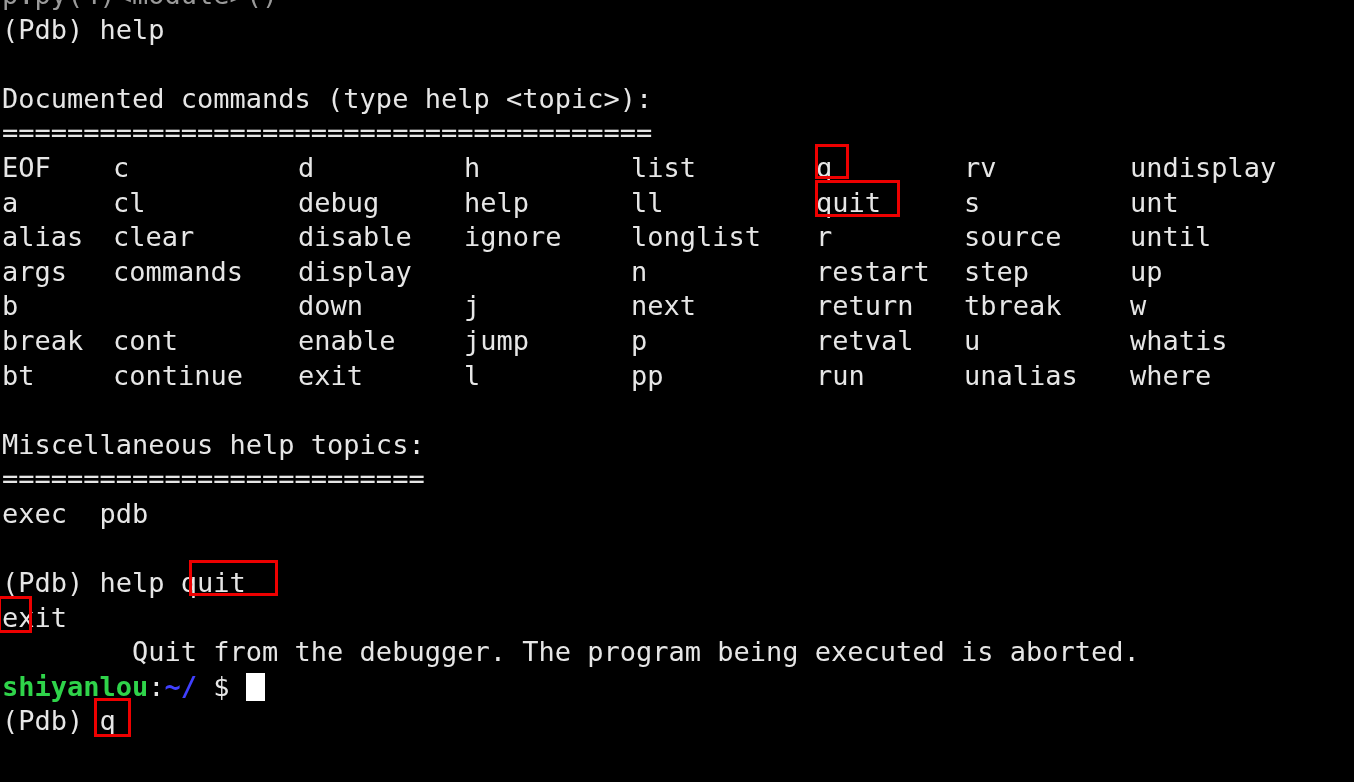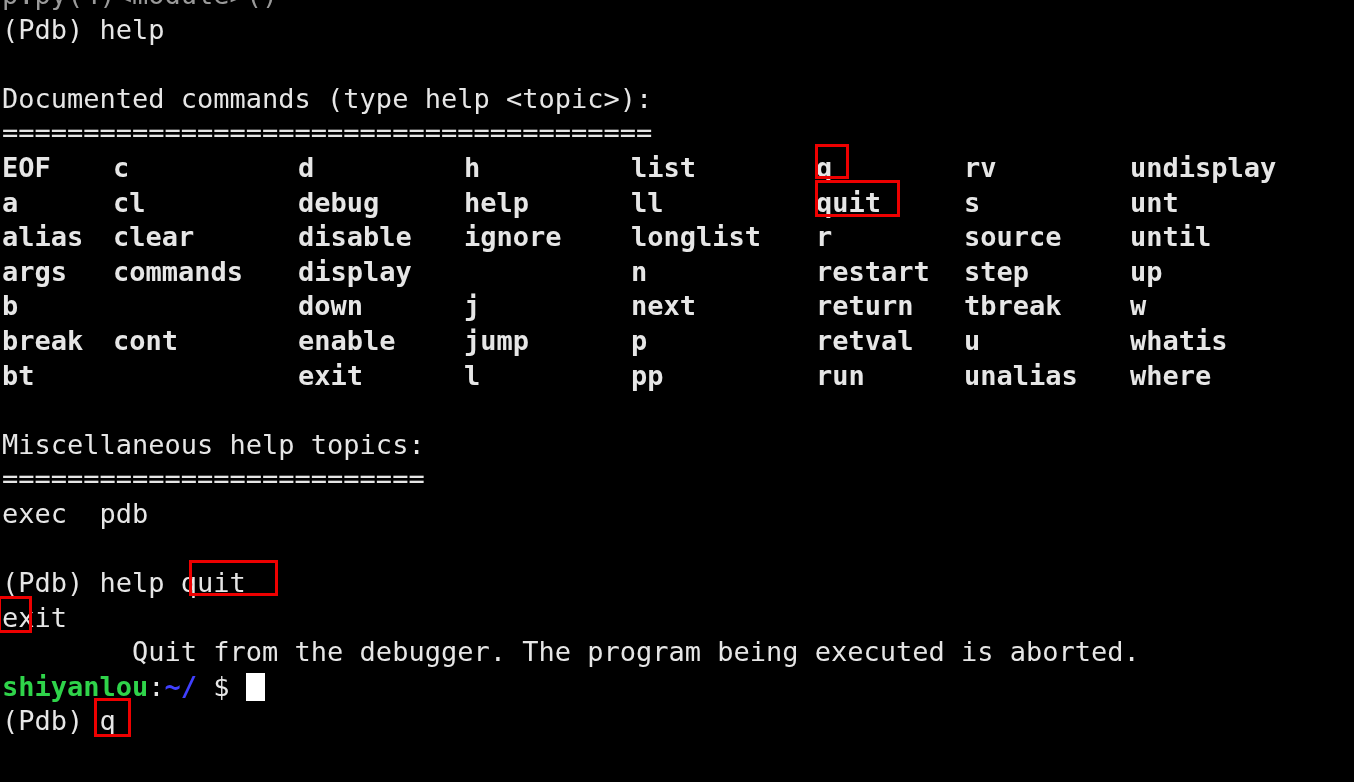--- a/index.html
+++ b/index.html
@@ -45,21 +45,20 @@
     color: #9a9a9a;
   }
 
   
   .cmdrow {
     display: block;
     height: 34.6px;
     white-space: pre;
     position: relative;
     padding-left: 2px;
-    font-weight: bold;
   }
   .cmdrow span.col {
     position: absolute;
     top: 0;
     white-space: pre;
   }
   .c0 { left: 2px; }
   .c1 { left: 113px; }
   .c2 { left: 298px; }
   .c3 { left: 464px; }
@@ -163,20 +162,21 @@
       <span class="col c1">cont</span>
       <span class="col c2">enable</span>
       <span class="col c3">jump</span>
       <span class="col c4">p</span>
       <span class="col c5">retval</span>
       <span class="col c6">u</span>
       <span class="col c7">whatis</span>
     </div>
     <div class="cmdrow">
       <span class="col c0">bt</span>
+      <span class="col c1">continue</span>
       <span class="col c2">exit</span>
       <span class="col c3">l</span>
       <span class="col c4">pp</span>
       <span class="col c5">run</span>
       <span class="col c6">unalias</span>
       <span class="col c7">where</span>
     </div>
 
     <span class="tline blank"></span>
 

